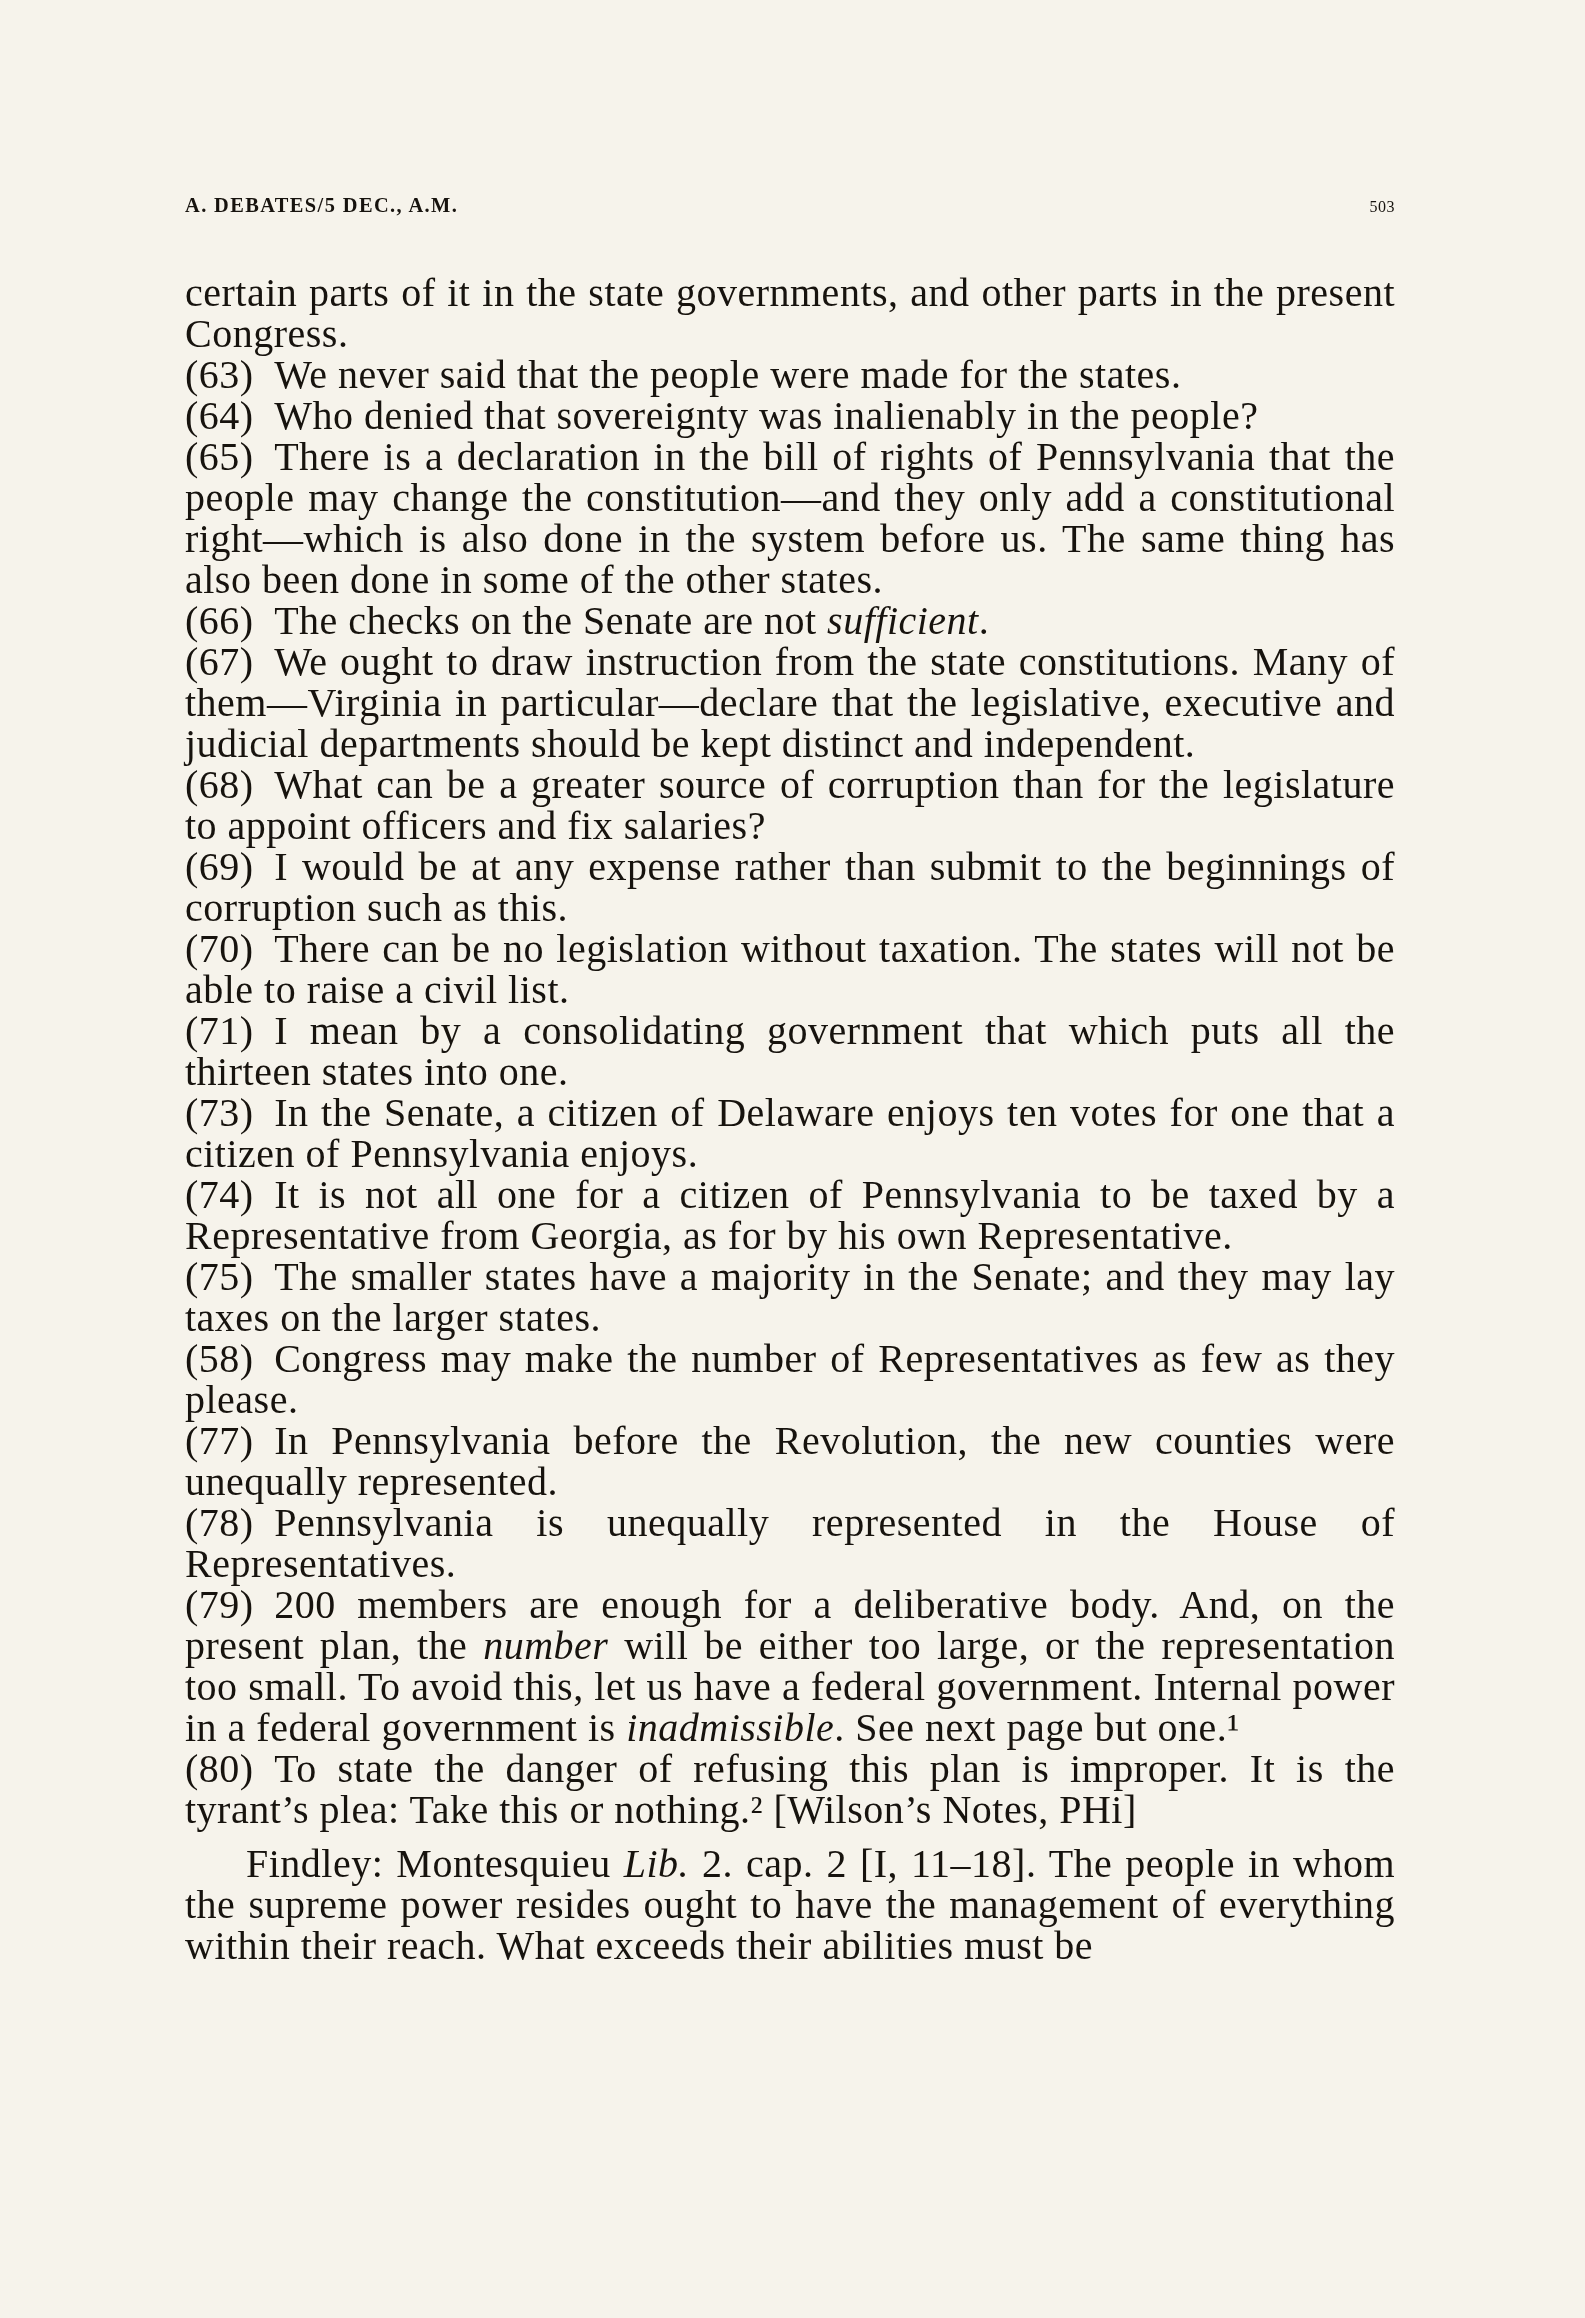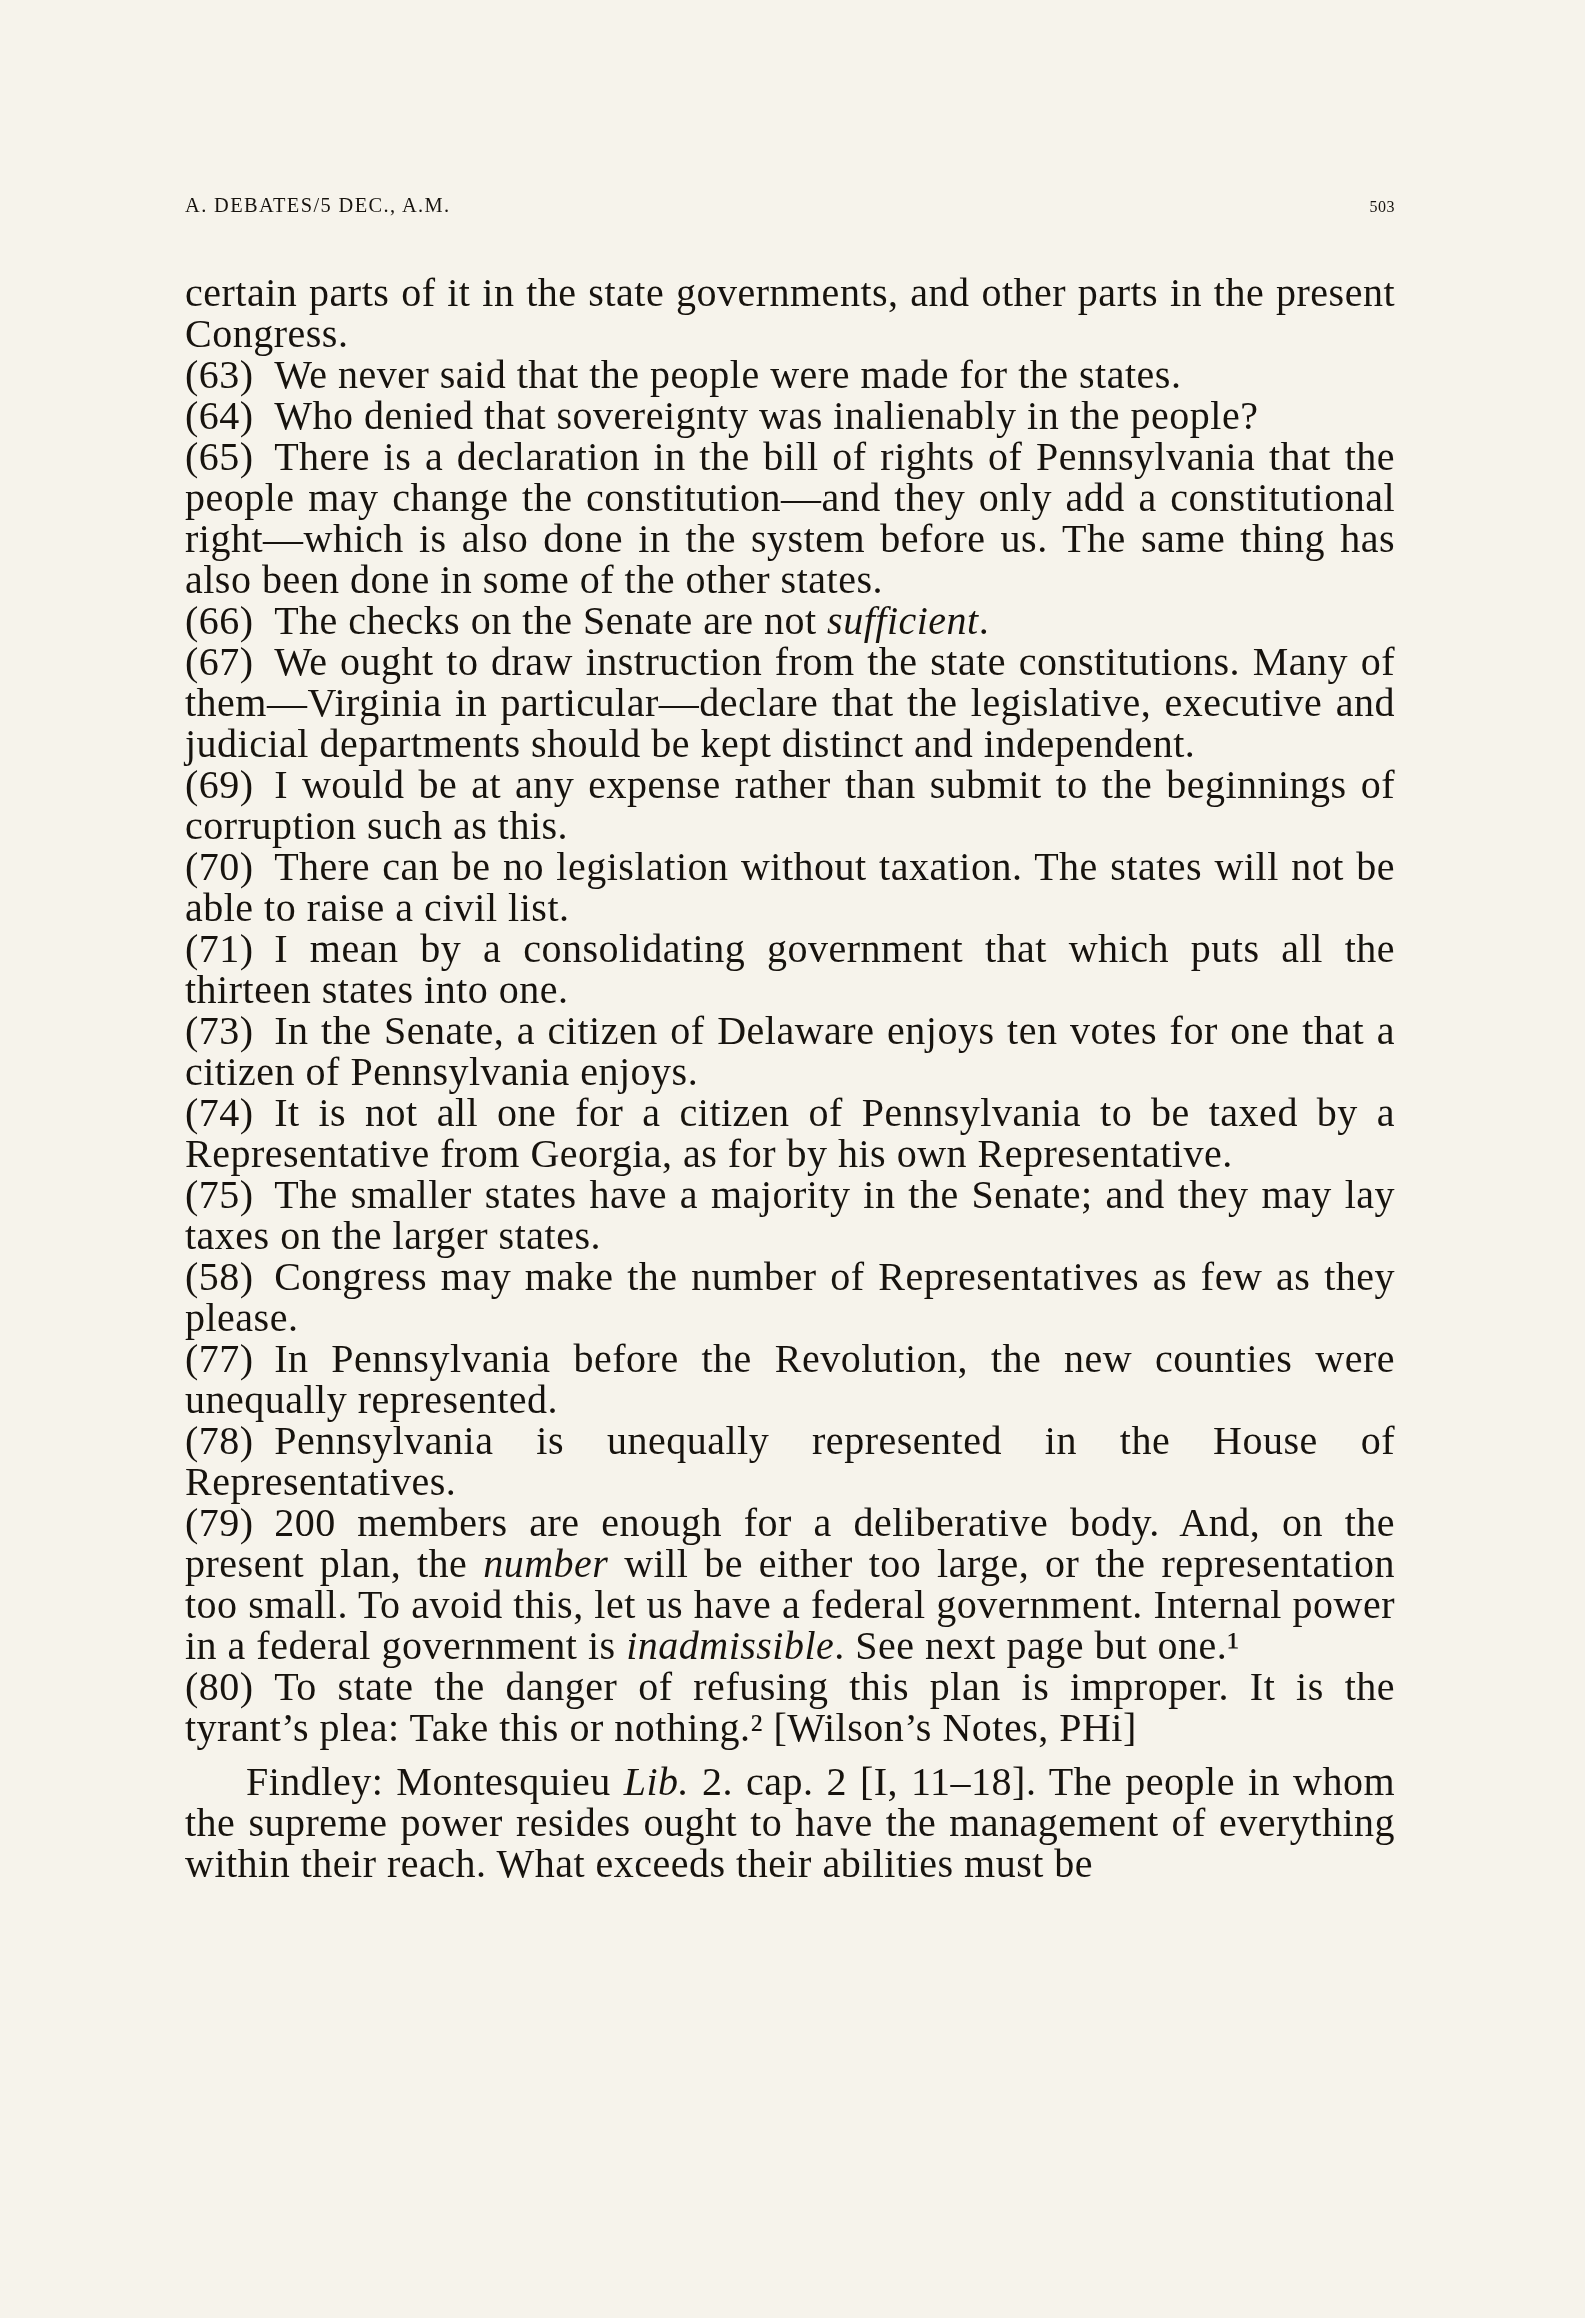--- a/index.html
+++ b/index.html
@@ -25,21 +25,21 @@
     left: 185px;
     top: 194px;
     width: 1210px;
   }
   .running-head {
     display: flex;
     justify-content: space-between;
     align-items: baseline;
   }
   .head-left {
-    font-weight: 400;
+    font-weight: 700;
     font-size: 20.4px;
     letter-spacing: 1.4px;
   }
   .head-right {
     font-size: 16px;
     letter-spacing: 0.5px;
   }
   .body-text {
     margin-top: 55px;
     font-size: 40px;
@@ -69,20 +69,21 @@
       <span class="head-left">A. DEBATES/5 DEC., A.M.</span>
       <span class="head-right">503</span>
     </div>
     <div class="body-text">
         <p class="para"><span>certain parts of it in the state governments, and other parts in the present Congress.</span></p>
         <p class="para"><span>(63) We never said that the people were made for the states.</span></p>
         <p class="para"><span>(64) Who denied that sovereignty was inalienably in the people?</span></p>
         <p class="para"><span>(65) There is a declaration in the bill of rights of Pennsylvania that the people may change the constitution—and they only add a constitutional right—which is also done in the system before us. The same thing has also been done in some of the other states.</span></p>
         <p class="para"><span>(66) The checks on the Senate are not </span><span class="it">sufficient</span><span>.</span></p>
         <p class="para"><span>(67) We ought to draw instruction from the state constitutions. Many of them—Virginia in particular—declare that the legislative, executive and judicial departments should be kept distinct and independent.</span></p>
+        <p class="para"><span>(68) What can be a greater source of corruption than for the legislature to appoint officers and fix salaries?</span></p>
         <p class="para"><span>(69) I would be at any expense rather than submit to the beginnings of corruption such as this.</span></p>
         <p class="para"><span>(70) There can be no legislation without taxation. The states will not be able to raise a civil list.</span></p>
         <p class="para"><span>(71) I mean by a consolidating government that which puts all the thirteen states into one.</span></p>
         <p class="para"><span>(73) In the Senate, a citizen of Delaware enjoys ten votes for one that a citizen of Pennsylvania enjoys.</span></p>
         <p class="para"><span>(74) It is not all one for a citizen of Pennsylvania to be taxed by a Representative from Georgia, as for by his own Representative.</span></p>
         <p class="para"><span>(75) The smaller states have a majority in the Senate; and they may lay taxes on the larger states.</span></p>
         <p class="para"><span>(58) Congress may make the number of Representatives as few as they please.</span></p>
         <p class="para"><span>(77) In Pennsylvania before the Revolution, the new counties were unequally represented.</span></p>
         <p class="para"><span>(78) Pennsylvania is unequally represented in the House of Representatives.</span></p>
         <p class="para"><span>(79) 200 members are enough for a deliberative body. And, on the present plan, the </span><span class="it">number</span><span> will be either too large, or the representation too small. To avoid this, let us have a federal government. Internal power in a federal government is </span><span class="it">inadmissible</span><span>. See next page but one.¹</span></p>

